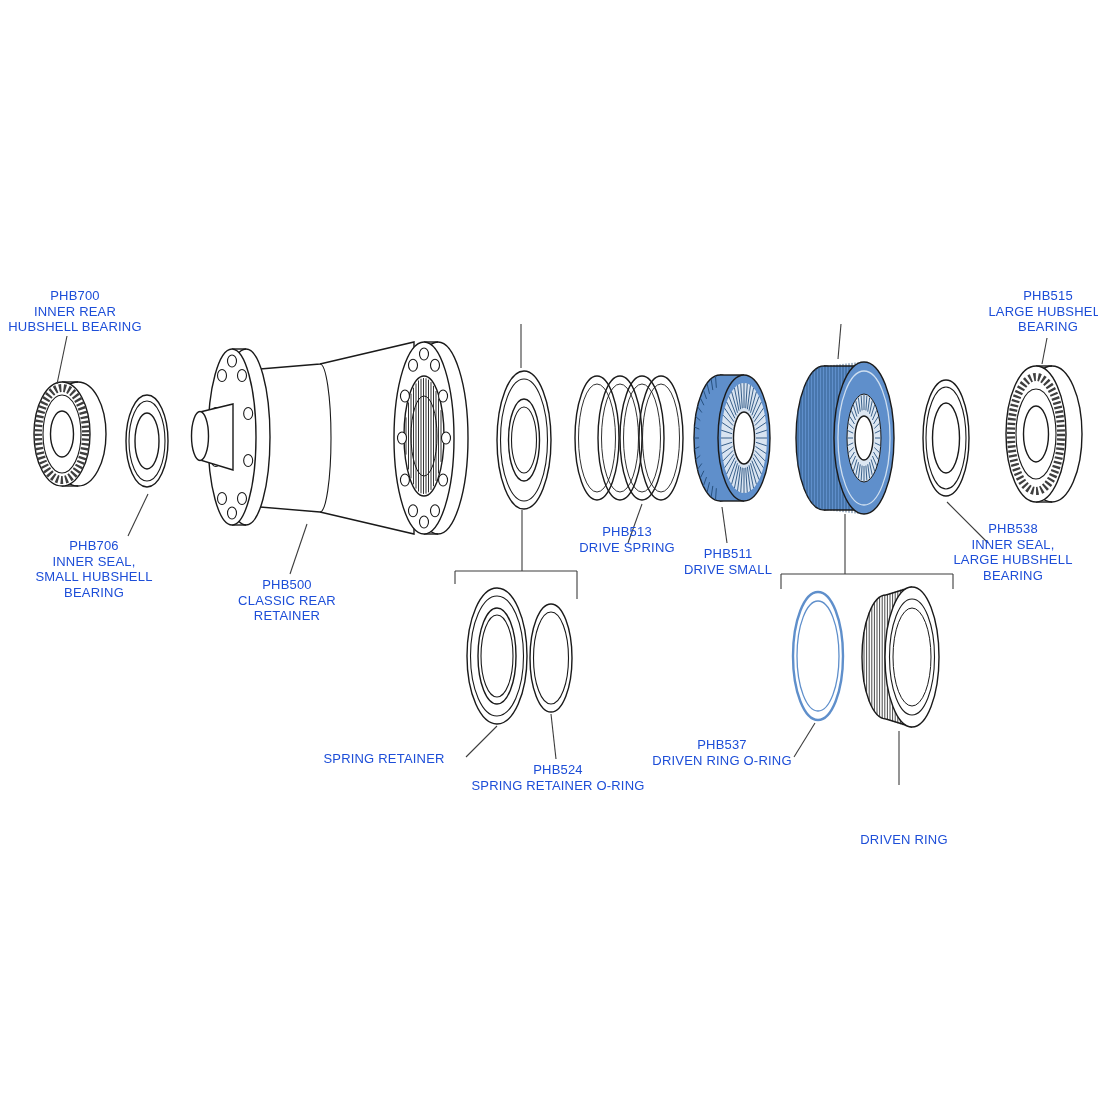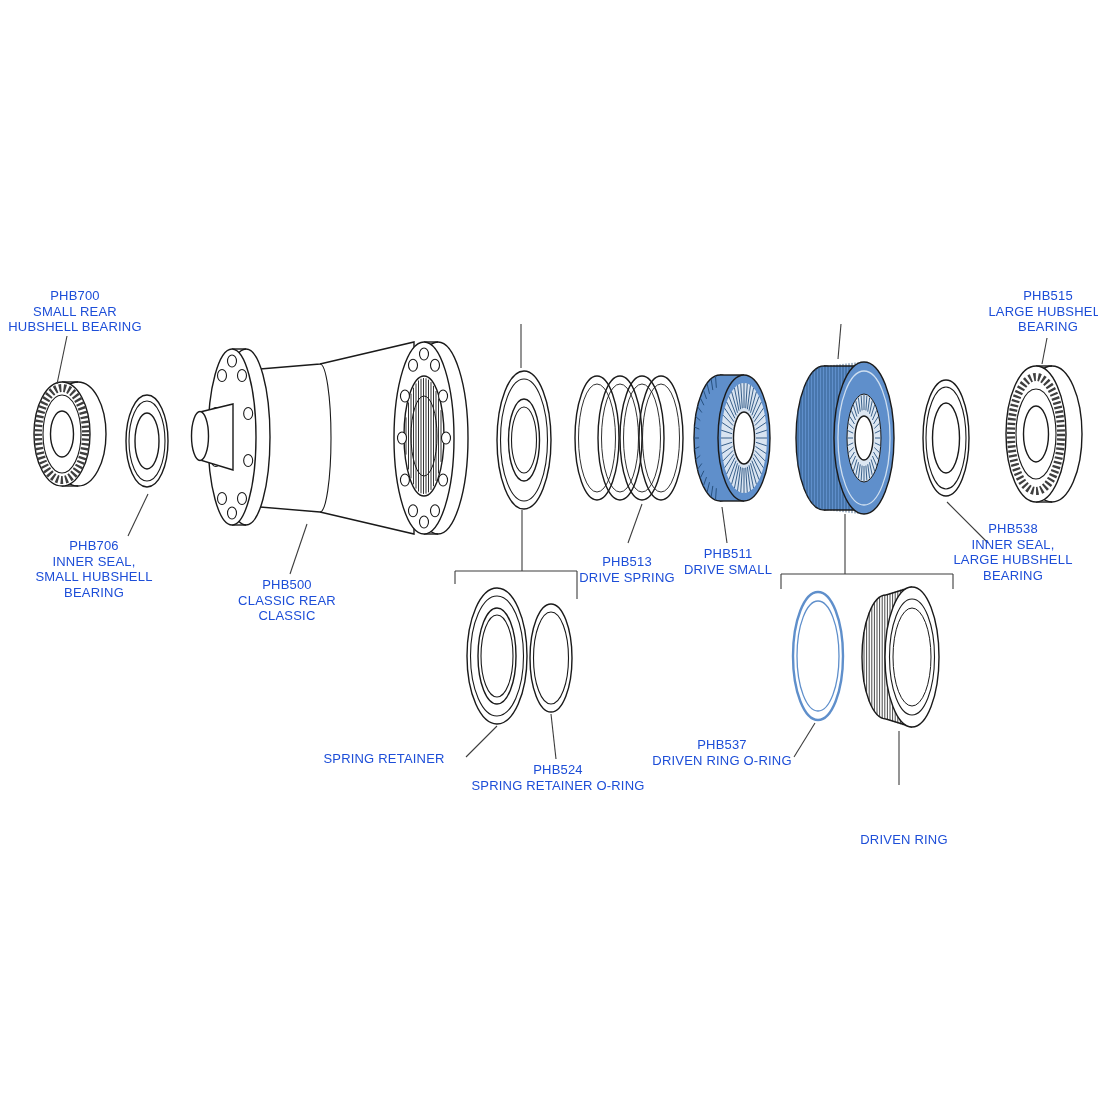--- a/index.html
+++ b/index.html
@@ -348,48 +348,48 @@
     <line x1="988" y1="543" x2="947" y2="502" class="ldr"></line>
     <line x1="466" y1="757" x2="497" y2="726" class="ldr"></line>
     <line x1="556" y1="759" x2="551" y2="714" class="ldr"></line>
     <line x1="794" y1="757" x2="815" y2="723" class="ldr"></line>
     <line x1="899" y1="785" x2="899" y2="731" class="ldr"></line>
   </g>
 </svg>
 
 <div class="label" style="left:75px;top:288px">
   <div>PHB700</div>
-  <div>SMALL REAR</div>
+  <div>INNER REAR</div>
   <div>HUBSHELL BEARING</div>
 </div>
 
 <div class="label" style="left:94px;top:538px">
   <div>PHB706</div>
   <div>INNER SEAL,</div>
   <div>SMALL HUBSHELL</div>
   <div>BEARING</div>
 </div>
 
 <div class="label" style="left:287px;top:577px">
   <div>PHB500</div>
   <div>CLASSIC REAR</div>
-  <div>CLASSIC</div>
+  <div>RETAINER</div>
 </div>
 
 
 <div class="label" style="left:384px;top:751px">
   <div>SPRING RETAINER</div>
 </div>
 
 <div class="label" style="left:558px;top:762px">
   <div>PHB524</div>
   <div>SPRING RETAINER O-RING</div>
 </div>
 
-<div class="label" style="left:627px;top:554px">
+<div class="label" style="left:627px;top:524px">
   <div>PHB513</div>
   <div>DRIVE SPRING</div>
 </div>
 
 <div class="label" style="left:728px;top:546px">
   <div>PHB511</div>
   <div>DRIVE SMALL</div>
 </div>
 
 

